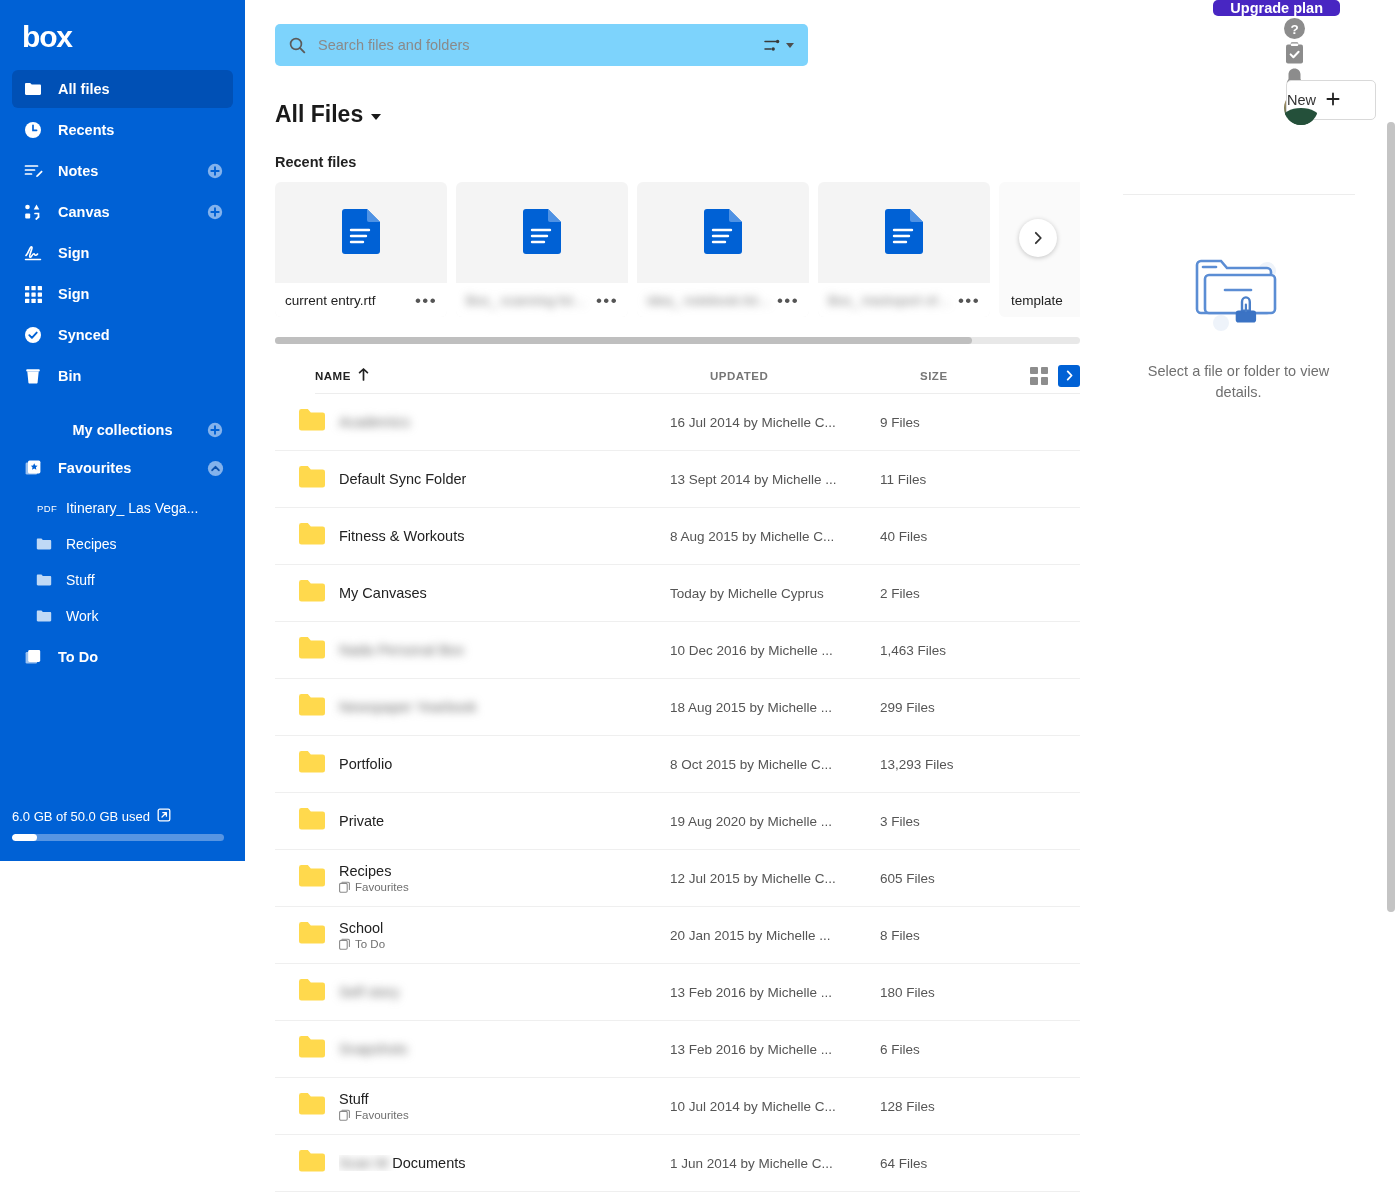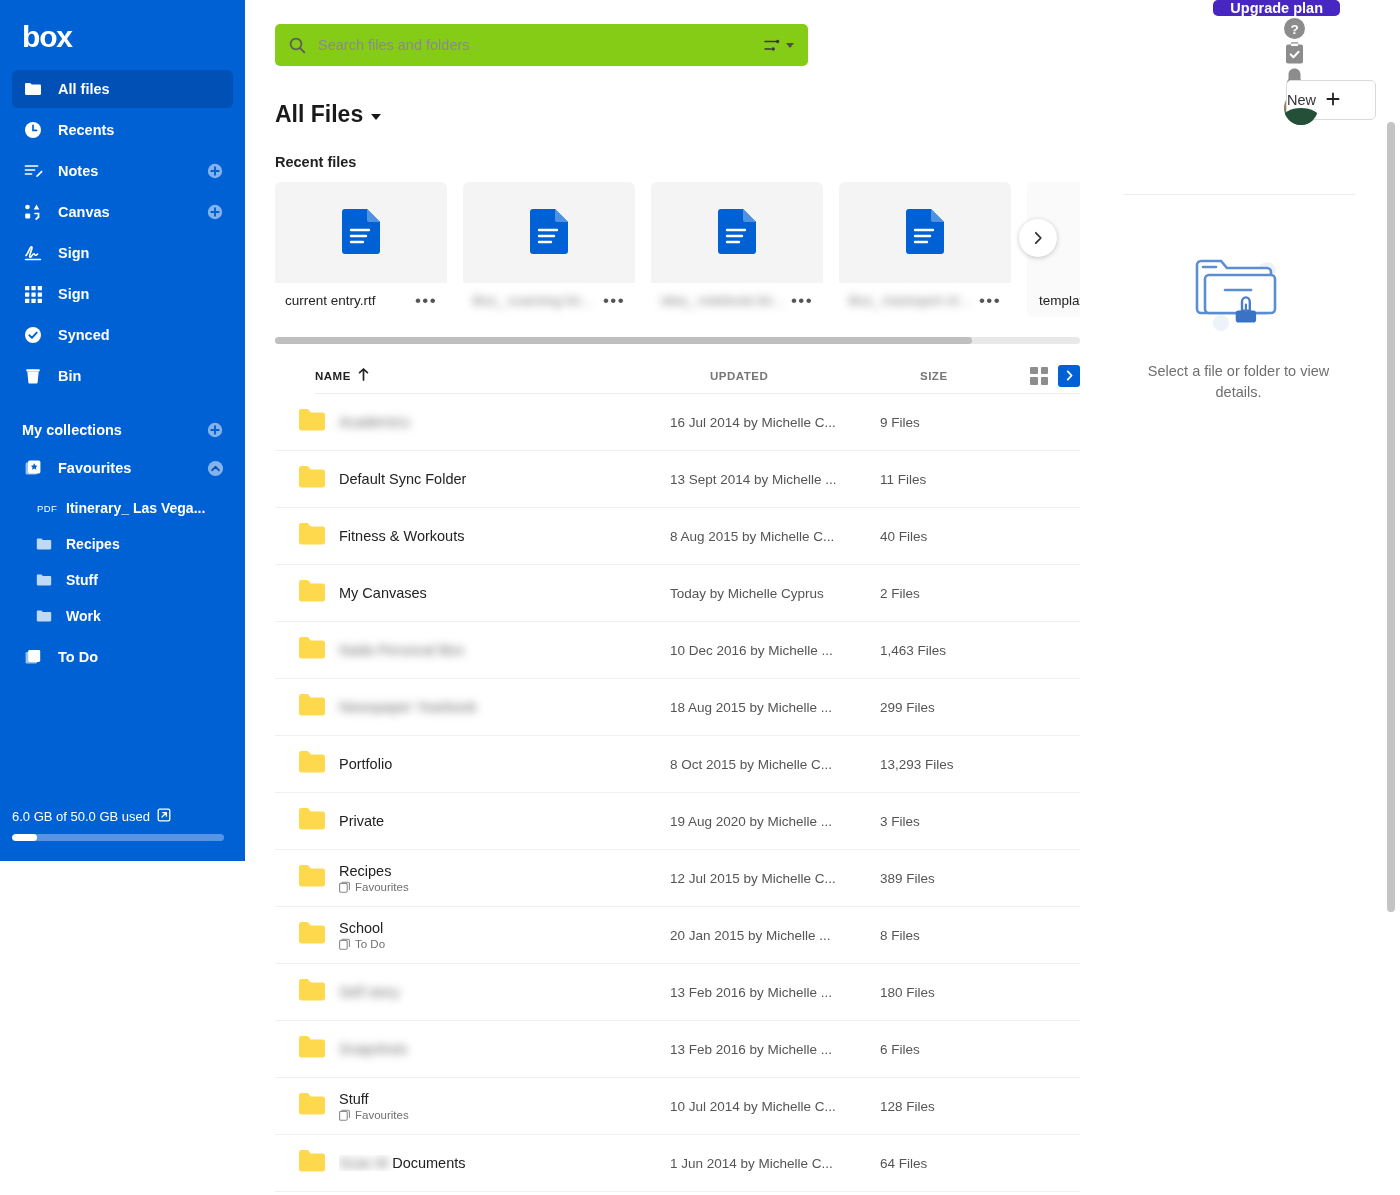--- a/index.html
+++ b/index.html
@@ -38,30 +38,30 @@
     flex: 0 0 22px;
   }
   .nav-ico svg { display: block; }
   .nav-label { font-size: 14.5px; font-weight: 700; color: #fff; white-space: nowrap; }
   .nav-plus {
     position: absolute; right: 10px; top: 50%; transform: translateY(-50%);
     width: 16px; height: 16px; opacity: .92; cursor: pointer;
   }
   .section-head {
     display: flex; align-items: center; position: relative;
-    height: 34px; padding: 0 10px; margin: 18px 0 2px 0;
+    height: 34px; padding: 0 10px; margin: 18px 0 2px 0; justify-content: center;
   }
   .section-head .nav-label { font-size: 14.5px; font-weight: 700; }
   .sub-item {
     display: flex; align-items: center;
     height: 36px; padding: 0 10px 0 22px; border-radius: 6px;
     cursor: pointer;
   }
   .sub-item .nav-ico { width: 20px; flex: 0 0 20px; margin-right: 12px; }
-  .sub-item .nav-label { font-size: 14px; font-weight: 700; color: #ffffff; }
+  .sub-item .nav-label { font-size: 14px; font-weight: 400; color: #ffffff; }
   .pdf-tag {
     font-size: 9.5px; font-weight: 400; color: #fff; letter-spacing: .4px;
     width: 26px; text-align: center; margin-right: 6px; flex: 0 0 26px;
   }
   .storage {
     position: absolute; left: 0; bottom: 20px; width: 245px; padding: 0 12px;
   }
   .storage-text {
     font-size: 13px; font-weight: 400; color: #ffffff;
     display: flex; align-items: center; gap: 7px; margin-bottom: 9px;
@@ -73,21 +73,21 @@
   .storage-fill { height: 100%; background: #ffffff; border-radius: 4px; }
 
   
   .main { flex: 1 1 auto; height: 1195px; background: #fff; position: relative; overflow: hidden; }
 
   .topbar {
     height: 90px; display: flex; align-items: center;
     padding: 0 34px 0 30px; gap: 0;
   }
   .search {
-    width: 533px; height: 42px; background: #84cc16; border-radius: 5px;
+    width: 533px; height: 42px; background: #7dd3fc; border-radius: 5px;
     display: flex; align-items: center; padding: 0 14px; position: relative;
   }
   .search-ico { margin-right: 12px; display: flex; }
   .search-input {
     border: 0; background: transparent; outline: none; flex: 1;
     font-family: "Liberation Sans", sans-serif; font-size: 14.5px; color: #5b5b5b;
   }
   .search-input::placeholder { color: #8a8a8a; }
   .filter-btn { display: flex; align-items: center; gap: 5px; cursor: pointer; }
   .caret-dn { width: 0; height: 0; border-left: 4.5px solid transparent; border-right: 4.5px solid transparent; border-top: 5.5px solid #4e4e4e; }
@@ -126,21 +126,21 @@
     width: 90px; height: 40px; border: 1px solid #d9d9d9; border-radius: 5px;
     background: #fff; display: flex; align-items: center; gap: 10px;
     font-size: 14.5px; font-weight: 400; color: #333; cursor: pointer;
     font-family: "Liberation Sans", sans-serif;
   }
 
   .content-cols { display: flex; }
   .files-col { width: 835px; padding-left: 30px; }
   .recent-label { font-size: 14.5px; font-weight: 700; color: #222; margin: 16px 0 12px 0; }
 
-  .cards { display: flex; gap: 16px; position: relative; overflow: hidden; width: 805px; }
+  .cards { display: flex; gap: 9px; position: relative; overflow: hidden; width: 805px; }
   .card {
     width: 172px; height: 135px; border-radius: 6px; background: #f4f4f4;
     flex: 0 0 172px; position: relative; cursor: pointer; overflow: hidden;
   }
   .card-thumb { height: 101px; display: flex; align-items: center; justify-content: center; }
   .card-foot {
     height: 34px; background: #fff; display: flex; align-items: center;
     padding: 0 10px; justify-content: space-between;
   }
   .card-name { font-size: 13.5px; color: #222; white-space: nowrap; overflow: hidden; text-overflow: ellipsis; }
@@ -726,21 +726,21 @@
                         <rect x="0.6" y="2.4" width="7.6" height="8.8" rx="1.2" fill="none" stroke="#8a8a8a" stroke-width="1.1"></rect>
                         <path d="M3 1.2h6.2c.7 0 1.2.5 1.2 1.2v6.1" fill="none" stroke="#8a8a8a" stroke-width="1.1" stroke-linecap="round"></path>
                       </svg>
                       <span>Favourites</span>
                     </div>
                   </div>
                 </div>
                 <div class="cell-updated">
                   <span>12 Jul 2015 by Michelle C...</span>
                 </div>
-                <div class="cell-size">389 Files</div>
+                <div class="cell-size">605 Files</div>
               </div>
               <div class="row">
                 <div class="cell-name">
                   <span class="folder-ico"><svg width="26" height="22" viewBox="0 0 26 22">
                       <path d="M0 2.4A2.4 2.4 0 0 1 2.4 0h6.4l3 3.4h11.8A2.4 2.4 0 0 1 26 5.8v13.4A2.4 2.4 0 0 1 23.6 21.6H2.4A2.4 2.4 0 0 1 0 19.2V2.4z" fill="#ffd94d"></path>
                     </svg></span>
                   <div class="name-stack">
                     <div class="name-txt">School</div>
                     <div class="collection-tag">
                       <svg width="11" height="12" viewBox="0 0 11 12">

